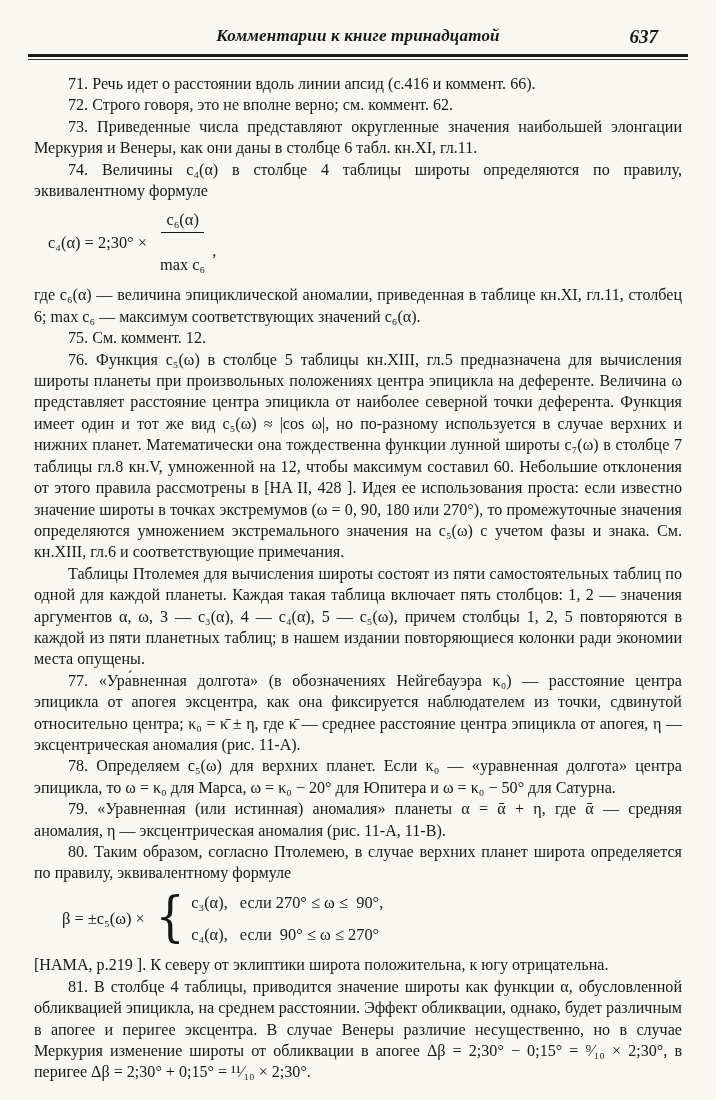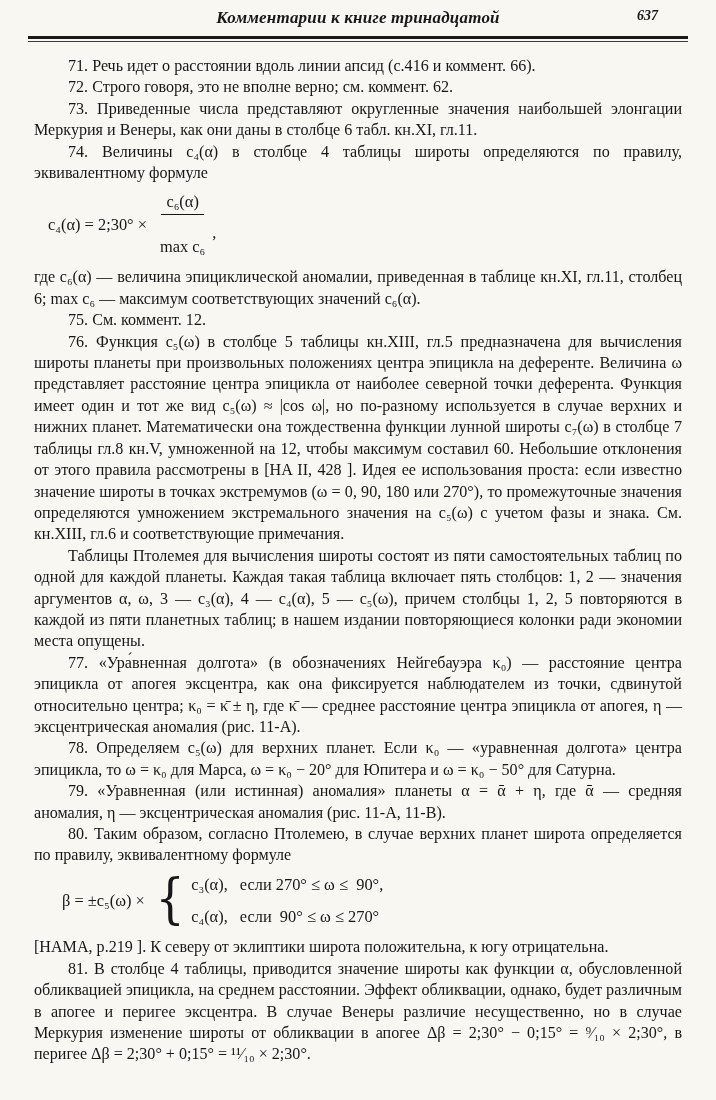--- a/index.html
+++ b/index.html
@@ -3,32 +3,32 @@
 <meta charset="utf-8">
 <style>
   html,body{margin:0;padding:0;}
   body{
     width:716px;height:1100px;
     background:#f8f7f2;
     font-family:"Liberation Serif","DejaVu Serif",serif;
     color:#171717;
     overflow:hidden;
   }
-  .page{padding:6px 34px 0 34px;}
+  .page{padding:24px 34px 0 34px;}
   
   .running-head{position:relative;height:26px;}
   .running-title{
     position:absolute;left:0;right:0;top:2px;
     text-align:center;
     font-style:italic;font-weight:bold;
     font-size:17px;letter-spacing:.2px;
   }
   .page-number{
     position:absolute;right:24px;top:2px;
-    font-style:italic;font-weight:bold;font-size:14px;
+    font-style:italic;font-weight:bold;font-size:19px;
   }
   .head-rule{
     margin:4px -6px 0 -6px;
     height:2px;
     border-top:3px solid #1a1a1a;
     border-bottom:1px solid #3a3a3a;
   }
   
   .page-body{
     margin-top:13px;

